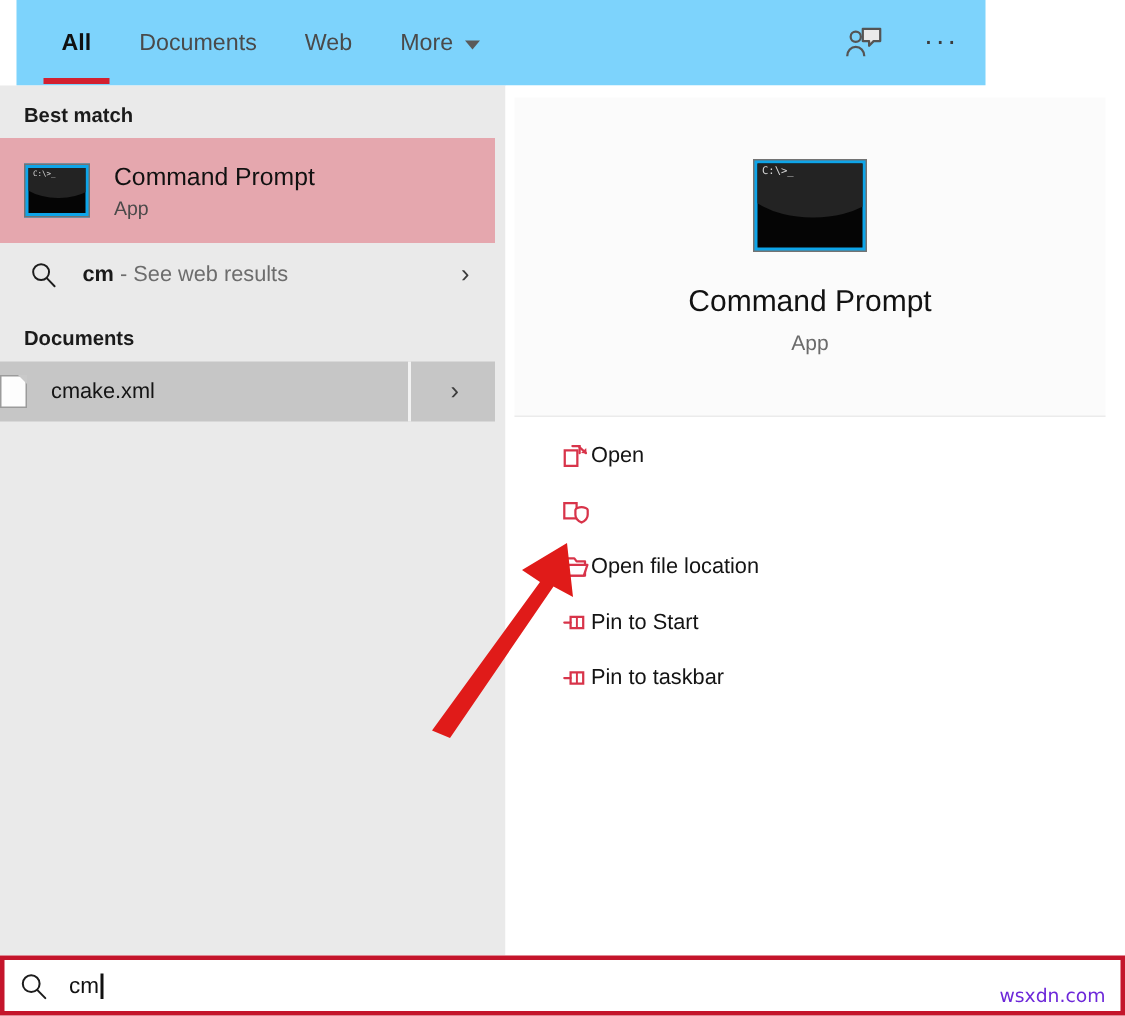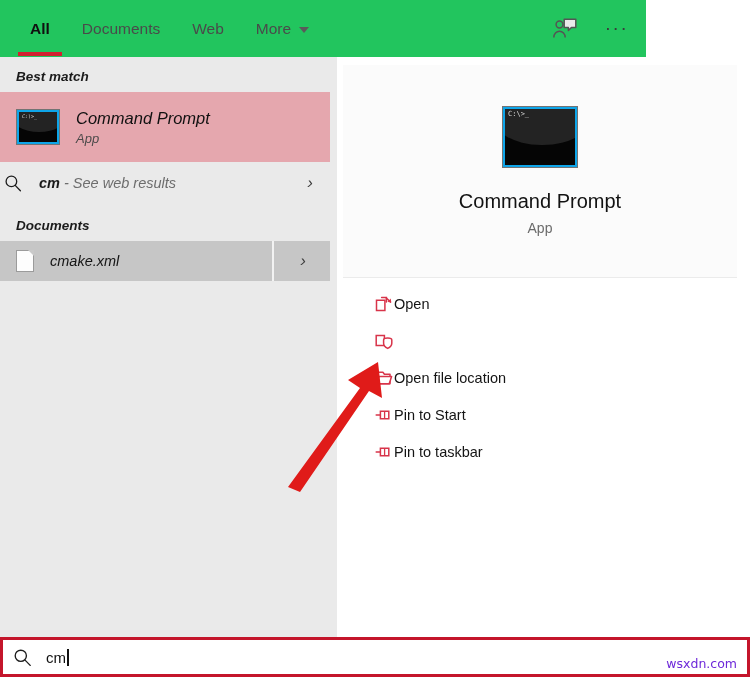--- a/index.html
+++ b/index.html
@@ -19,24 +19,24 @@
   #app {
     position: absolute;
     left: 0; top: 0;
     width: 750px;
     height: 677px;
   }
 
   
   #tabbar {
     position: absolute;
-    left: 0; top: 0;
+    left: 11px; top: 0;
     width: 646px;
     height: 57px;
-    background: #22c55e;
+    background: #7dd3fc;
   }
   .tabs {
     position: absolute;
     left: 14px; top: 0;
     height: 57px;
     display: flex;
     align-items: center;
   }
   .tab {
     position: relative;
@@ -95,21 +95,20 @@
     top: -5px;
   }
 
   
   #left-pane {
     position: absolute;
     left: 0; top: 57px;
     width: 337px;
     height: 580px;
     background: #eaeaea;
-    font-style: italic;
   }
   .section-head {
     font-size: 13.5px;
     font-weight: bold;
     color: #1b1b1b;
     padding: 9px 0 8px 16px;
   }
   #best-match-head { padding-top: 12px; }
 
   .result-row {
@@ -175,21 +174,21 @@
     color: #d8d8d8;
     font-family: "DejaVu Sans Mono", monospace;
     line-height: 1;
     z-index: 2;
   }
 
   
   #web-row {
     height: 42px;
     width: 337px;
-    padding-left: 4px;
+    padding-left: 20px;
     box-sizing: border-box;
   }
   .web-text {
     margin-left: 17px;
     font-size: 14.5px;
     color: #6d6d6d;
   }
   .web-text .q {
     color: #1a1a1a;
     font-weight: bold;
@@ -198,21 +197,20 @@
     position: absolute;
     right: 24px;
     font-size: 17px;
     color: #3c3c3c;
   }
 
   
   #doc-row {
     height: 40px;
     width: 330px;
-    padding-left: 16px;
     box-sizing: border-box;
     background: #c6c6c6;
   }
   #doc-row .splitter {
     position: absolute;
     left: 272px; top: 0;
     width: 2px; height: 40px;
     background: #f2f2f2;
   }
   .doc-text {

